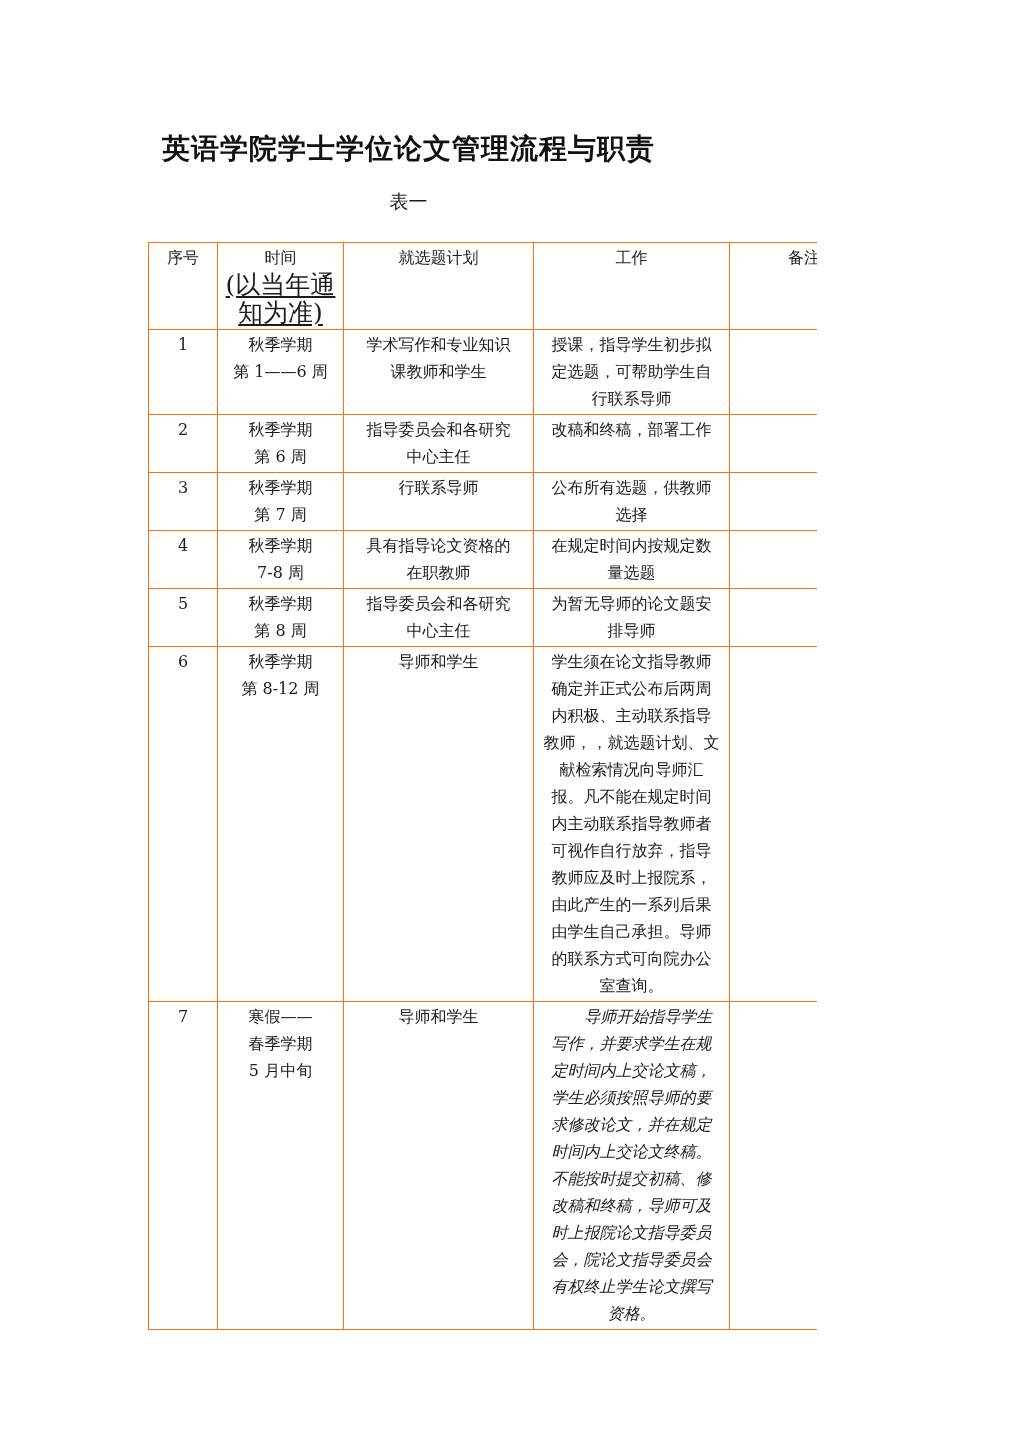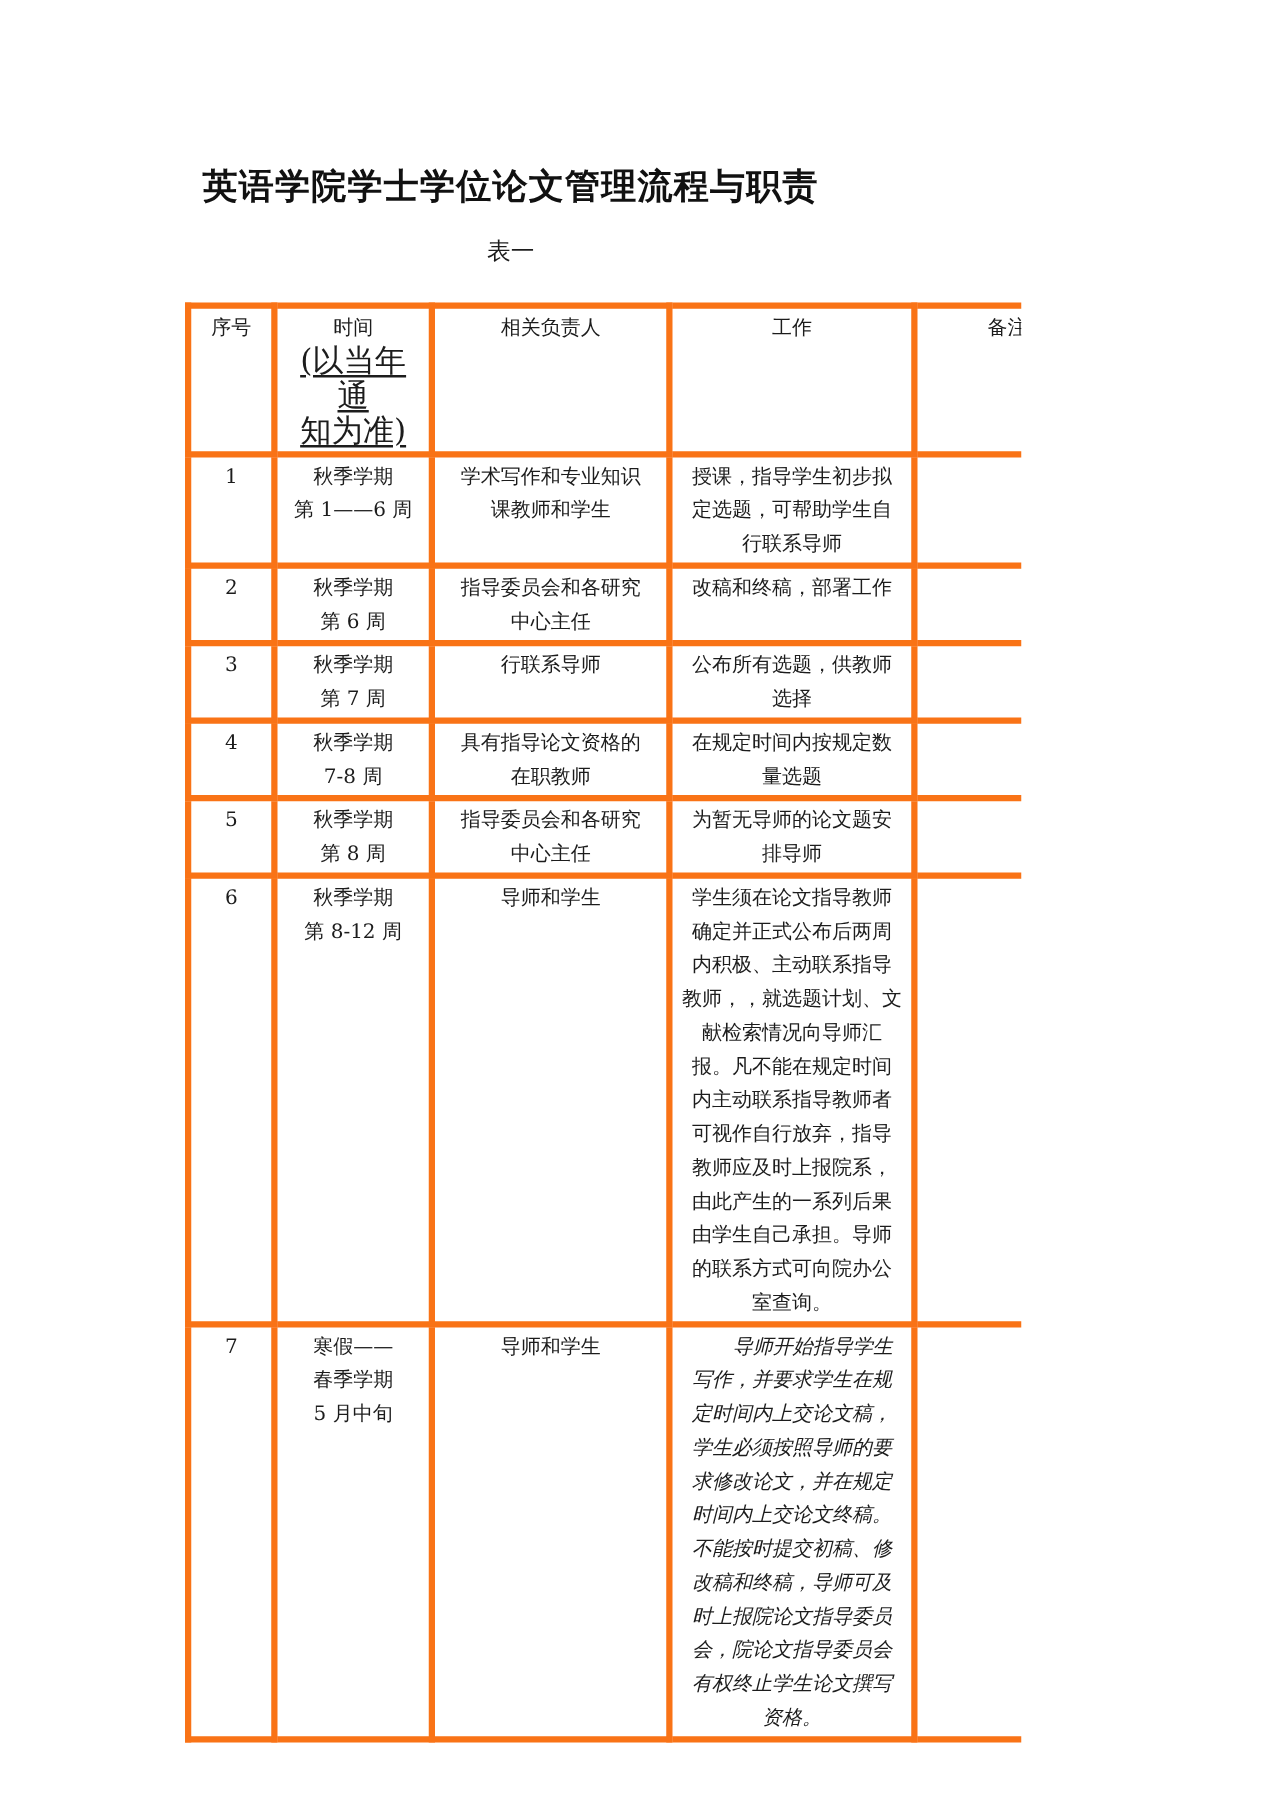--- a/index.html
+++ b/index.html
@@ -37,21 +37,21 @@
     margin-left: 148px;
     margin-top: 29px;
     border-collapse: collapse;
     table-layout: fixed;
     width: 730px;
     font-size: 16px;
     line-height: 27px;
     color: #1c1c1c;
   }
   table.process-table td {
-    border: 5px solid #f97316;
+    border: 1px solid #f97316;
     vertical-align: top;
     padding: 1px 6px 2px 6px;
     white-space: pre-line;
     text-align: center;
     overflow: hidden;
   }
   col.c-no     { width: 69px; }
   col.c-time   { width: 126px; }
   col.c-resp   { width: 190px; }
   col.c-work   { width: 196px; }
@@ -92,21 +92,21 @@
         <col class="c-resp">
         <col class="c-work">
         <col class="c-remark">
     </colgroup>
 
     <tbody>
         <tr class="header-row">
       <td>序号</td>
       <td><span>时间</span><div class="time-note">(以当年通
 知为准)</div></td>
-      <td>相关负责人</td>
+      <td>就选题计划</td>
       <td>工作</td>
       <td>备注</td>
     </tr>
 
     <tr class="row-1">
       <td class="cell-no">1</td>
       <td class="cell-time">秋季学期
 第 1——6 周</td>
       <td class="cell-responsible">学术写作和专业知识
 课教师和学生</td>

